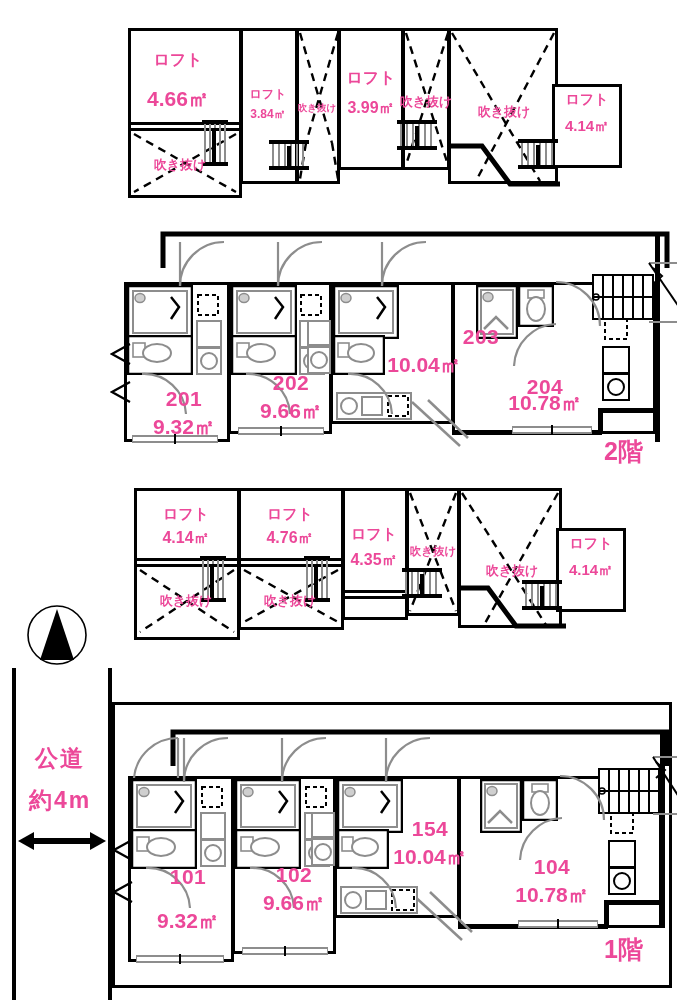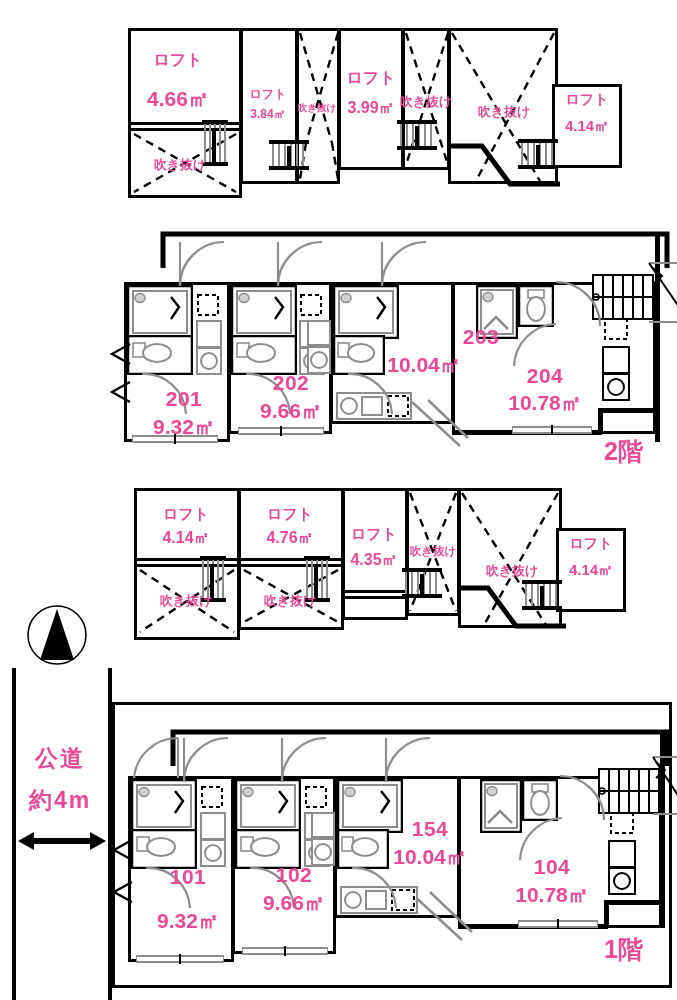--- a/index.html
+++ b/index.html
@@ -404,21 +404,21 @@
       <polyline points="20,2 2,12 20,22" fill="none" stroke="#000" stroke-width="2.2"></polyline>
       <polyline points="20,40 2,50 20,60" fill="none" stroke="#000" stroke-width="2.2"></polyline>
     </svg>
 
     <div class="lbl ctr unit-no" style="left:184px;top:166px;">201</div>
     <div class="lbl ctr unit-area" style="left:184px;top:194px;">9.32㎡</div>
     <div class="lbl ctr unit-no" style="left:291px;top:150px;">202</div>
     <div class="lbl ctr unit-area" style="left:291px;top:178px;">9.66㎡</div>
     <div class="lbl ctr unit-no" style="left:441px;top:104px;margin-left:40px;">203</div>
     <div class="lbl ctr unit-area" style="left:424px;top:132px;">10.04㎡</div>
-    <div class="lbl ctr unit-no" style="left:545px;top:143px;">204</div>
+    <div class="lbl ctr unit-no" style="left:545px;top:154px;">204</div>
     <div class="lbl ctr unit-area" style="left:545px;top:170px;">10.78㎡</div>
 
     <div class="lbl floor-title" style="left:604px;top:216px;">2階</div>
   </div>
 
   <div class="abs" style="left:0;top:470px;width:677px;height:215px;">
 
     <div class="room" style="left:134px;top:18px;width:106px;height:152px;"></div>
     <div class="room" style="left:238px;top:18px;width:106px;height:142px;"></div>
     <div class="room" style="left:342px;top:18px;width:66px;height:132px;"></div>

